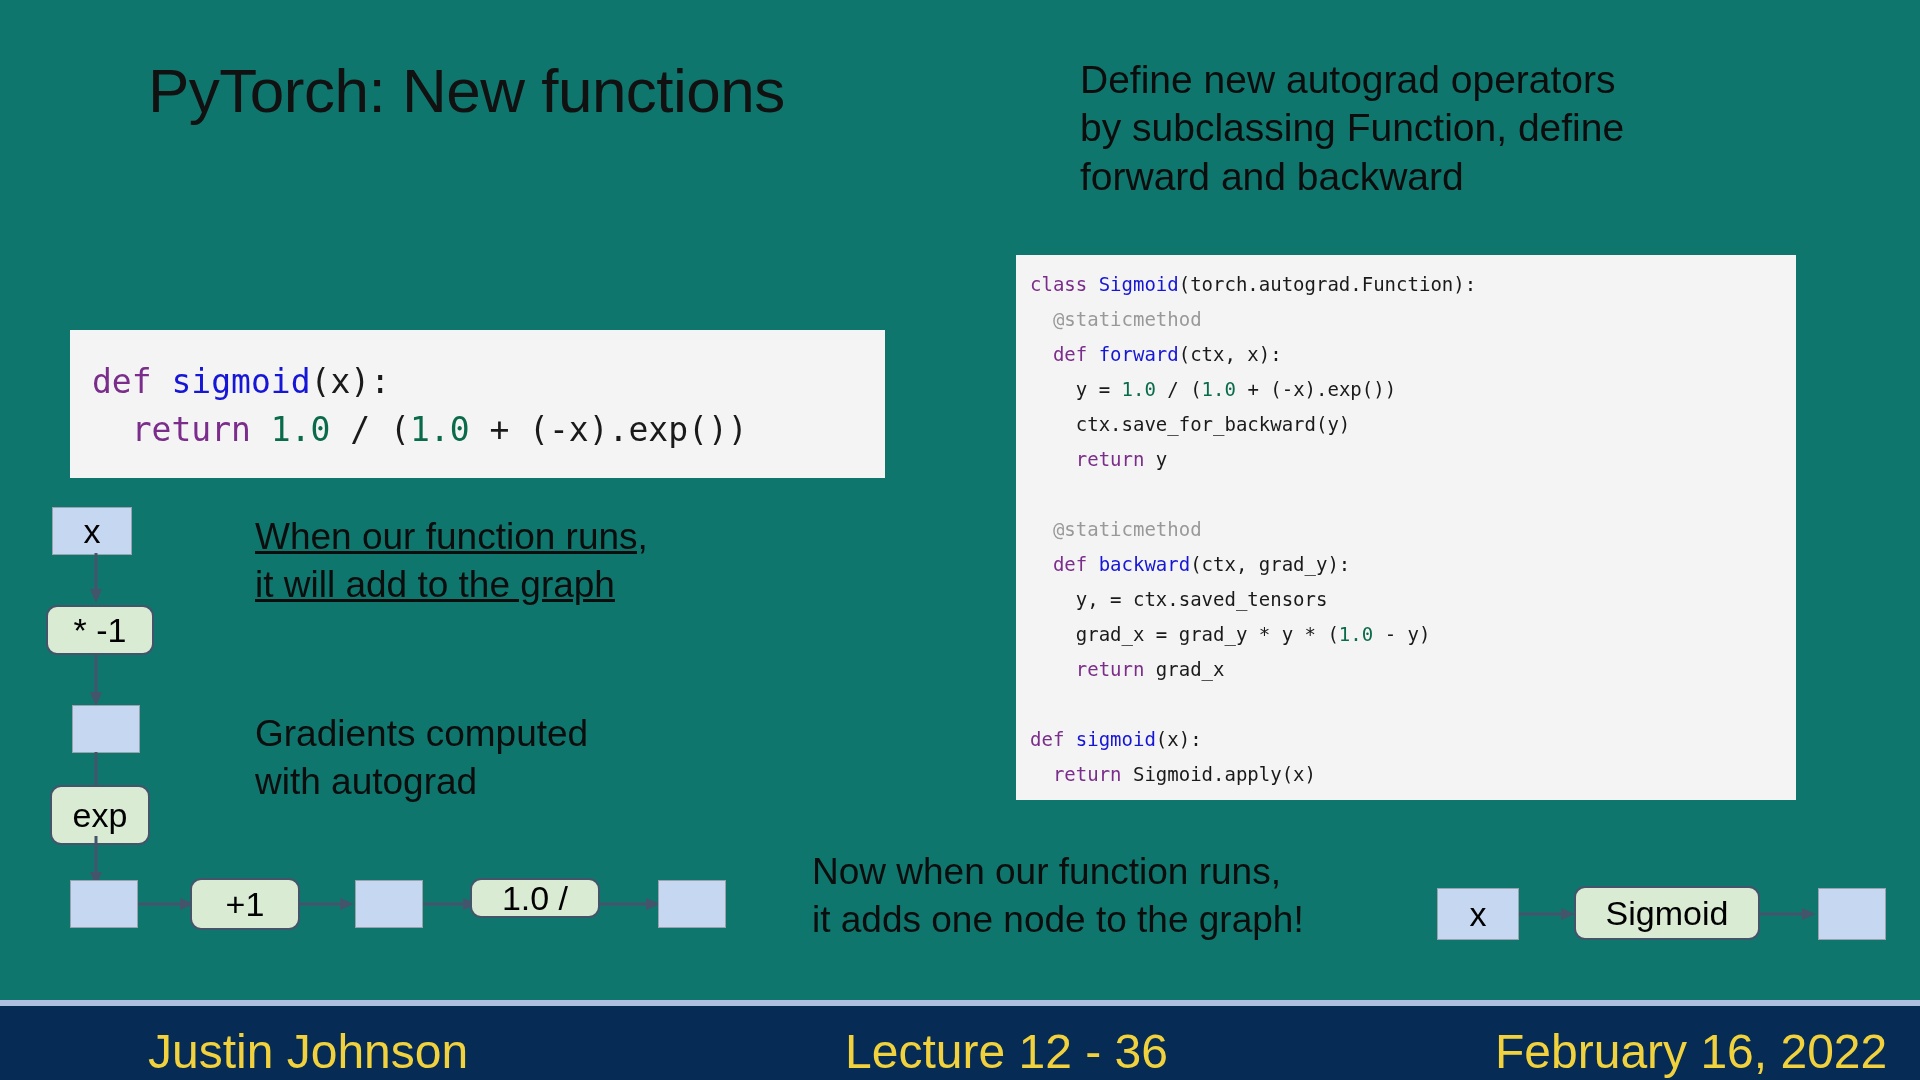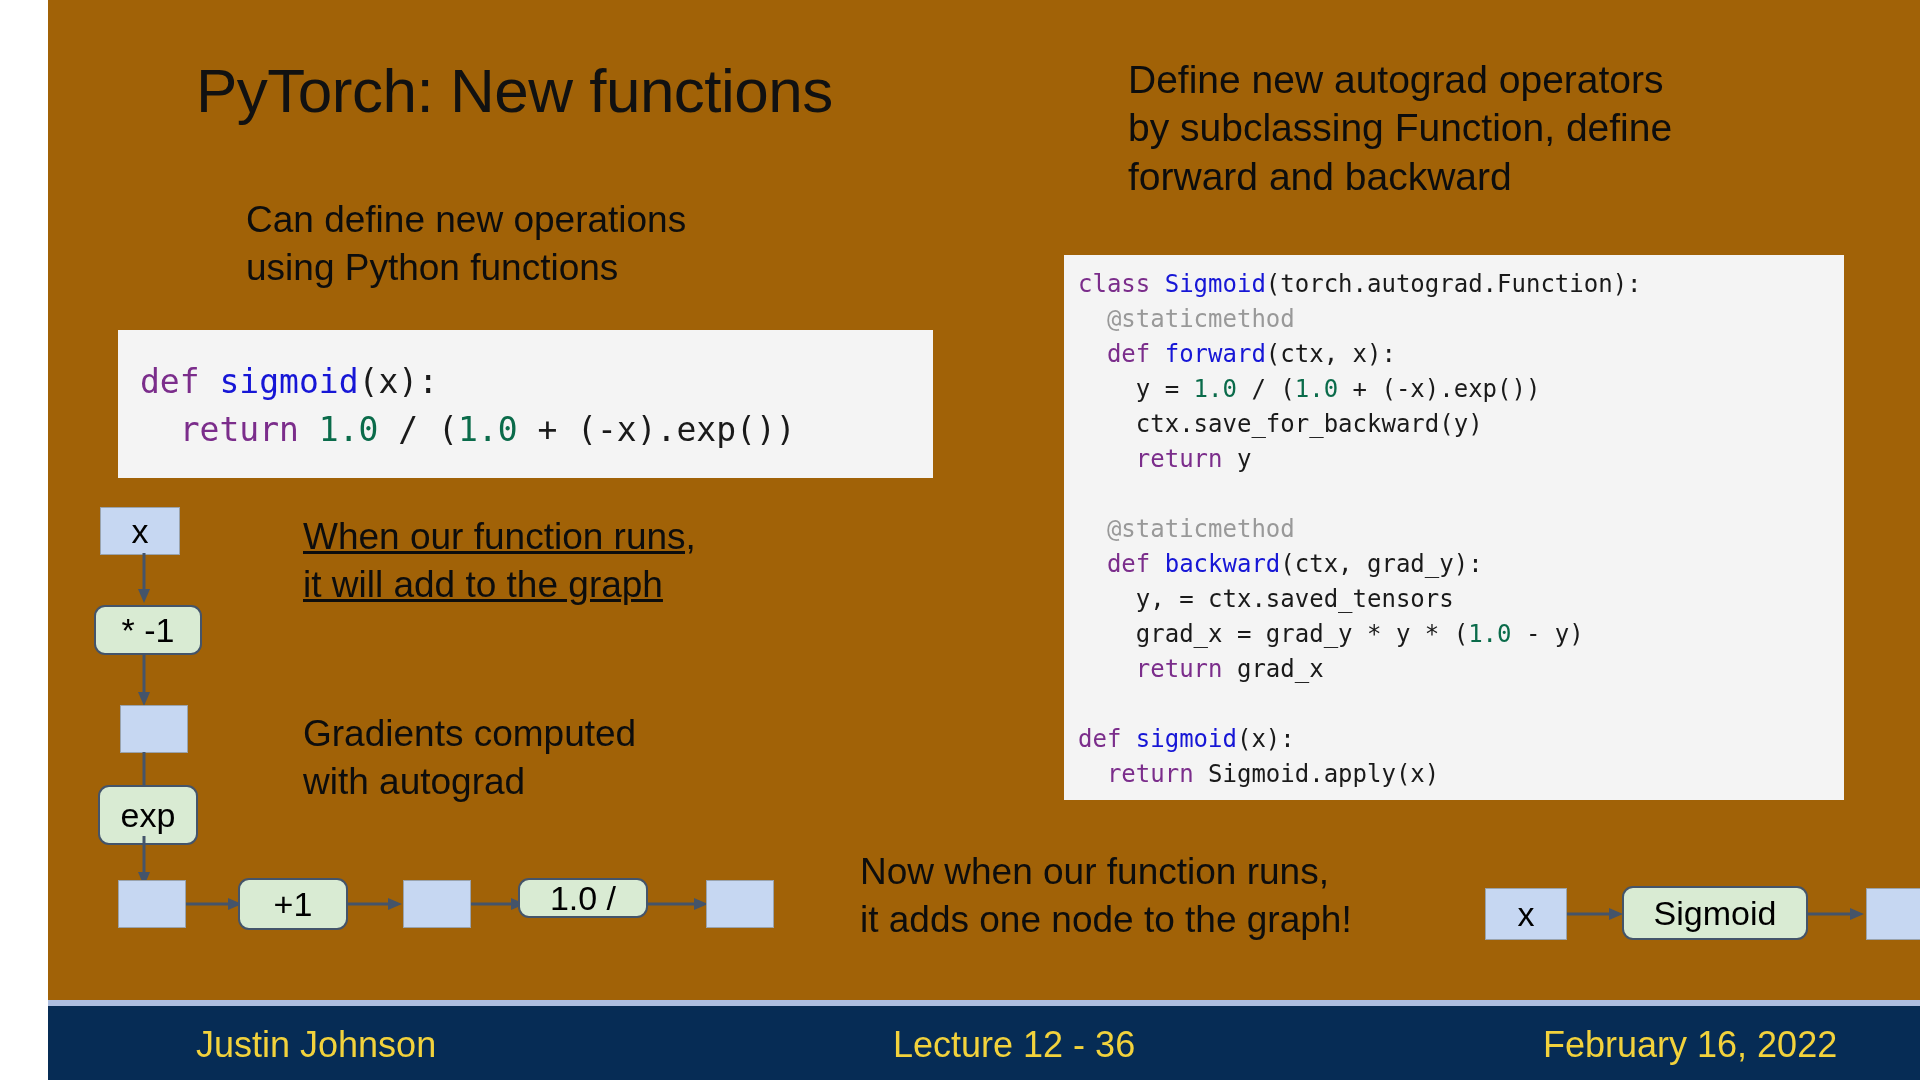--- a/index.html
+++ b/index.html
@@ -11,22 +11,21 @@
     width: 1920px;
     height: 1080px;
     position: relative;
     overflow: hidden;
     font-family: "Liberation Sans", sans-serif;
     color: #000000;
   }
   .slide {
     position: absolute;
     inset: 0;
-    background: #a16207;
-    margin-left: 48px;
+    background: #0f766e;
   }
 
   
   .slide-title {
     position: absolute;
     left: 148px;
     top: 58px;
     font-size: 62px;
     line-height: 1.08;
     letter-spacing: -0.5px;
@@ -68,21 +67,21 @@
     height: 148px;
     font-size: 33px;
     line-height: 48px;
     padding: 28px 0 0 22px;
   }
   #code-right {
     left: 1016px;
     top: 255px;
     width: 780px;
     height: 545px;
-    font-size: 24px;
+    font-size: 19px;
     line-height: 35px;
     padding: 12px 0 0 14px;
   }
   .kw  { color: #7b2d8b; }     
   .fn  { color: #1616d6; }     
   .num { color: #0a6b4a; }     
   .dec { color: #999999; }     
   .pl  { color: #1a1a1a; }     
 
   
@@ -123,38 +122,36 @@
   .footer-bar {
     position: absolute;
     left: 0; right: 0;
     top: 1006px;
     height: 74px;
     background: #062c55;
   }
   .footer-text {
     position: absolute;
     top: 1024px;
-    font-size: 36px;
+    font-size: 48px;
     color: #f2d23c;
     white-space: nowrap;
     font-weight: 400;
   }
   #footer-author { left: 148px; }
   #footer-lecture { left: 845px; }
   #footer-date   { left: 1495px; }
 </style>
 </head>
 <body>
 
 <div class="slide">
 
   <div class="slide-title">PyTorch: New functions</div>
 
-  <div class="body-text" id="txt-can-define">Can define new operations
-using Python functions</div>
 
   <div class="body-text" id="txt-when-runs">When our function runs,
 it will add to the graph</div>
 
   <div class="body-text" id="txt-gradients">Gradients computed
 with autograd</div>
 
   <div class="body-text" id="txt-define-autograd">Define new autograd operators
 by subclassing Function, define
 forward and backward</div>

